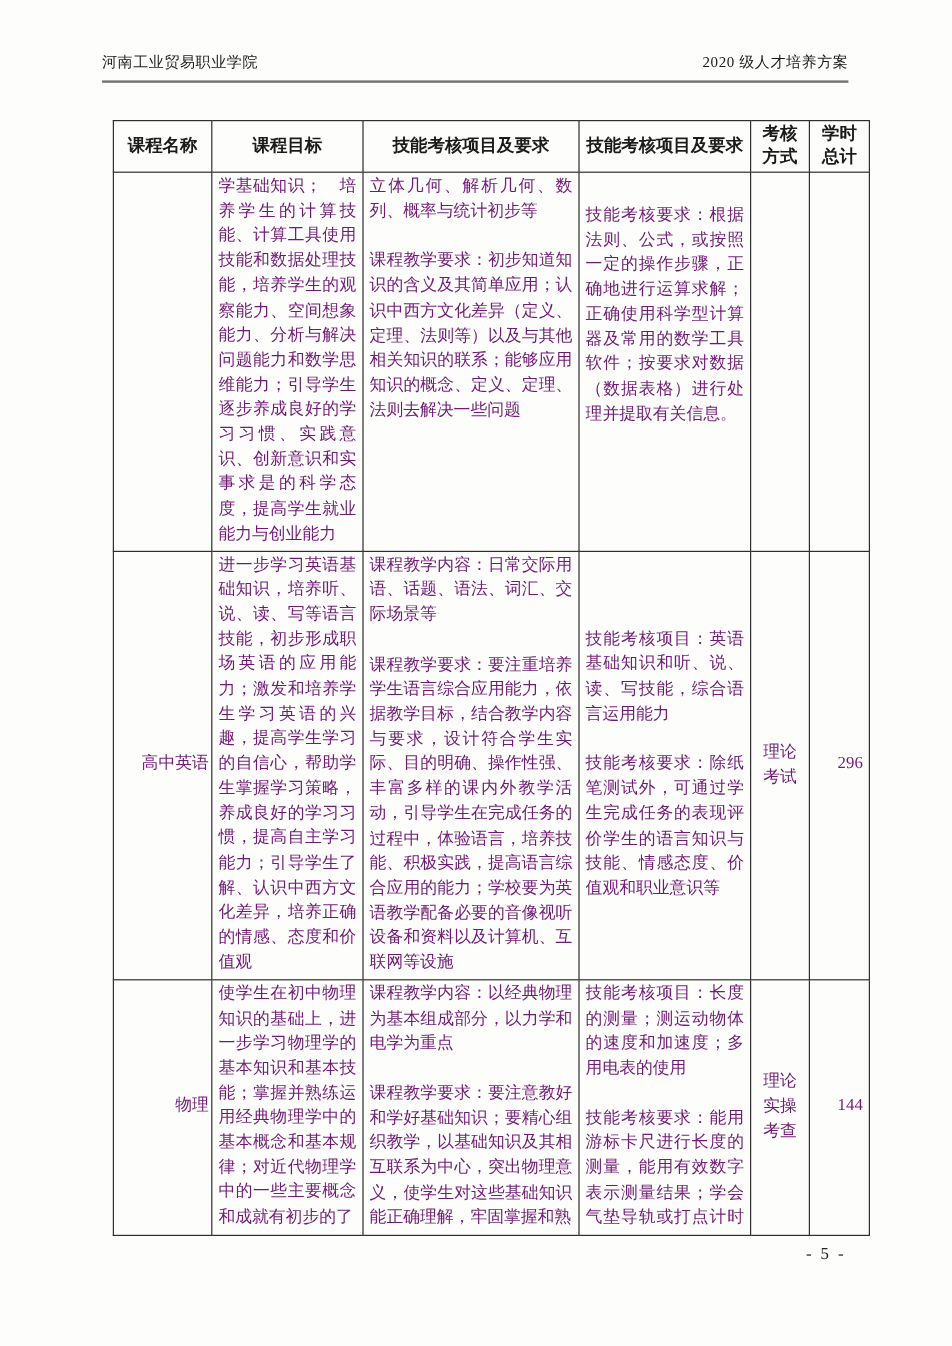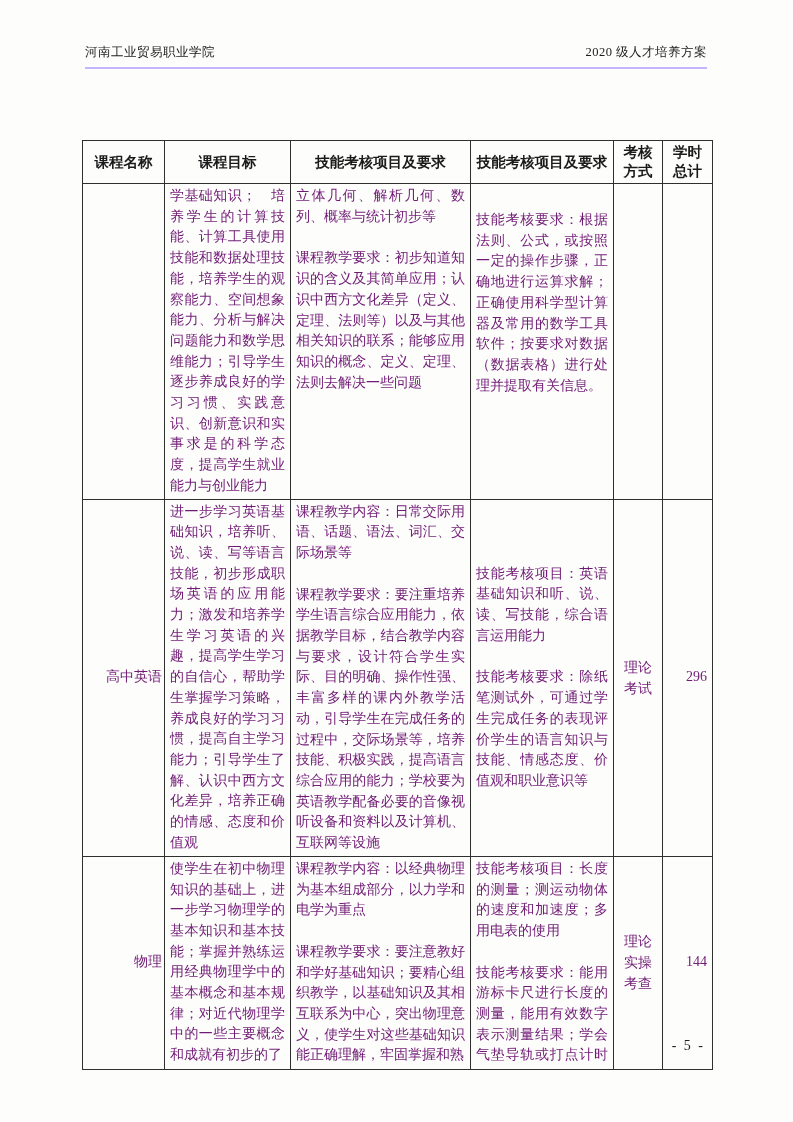--- a/index.html
+++ b/index.html
@@ -9,25 +9,25 @@
     font-family:"Liberation Serif","DejaVu Serif",serif;
   }
   .page {
     position:relative; width:793px; height:1122px;
     background:#fdfdfc; color:#1b1b1b; overflow:hidden;
   }
   .pageheader {
     position:absolute; left:85px; top:44px; width:622px;
     display:flex; justify-content:space-between; align-items:flex-end;
     font-size:12.5px; letter-spacing:0.5px;
-    padding-bottom:6px; border-bottom:2px solid #c4b5fd;
+    padding-bottom:6px; border-bottom:2px solid #737373;
   }
   table.course {
-    position:absolute; left:82px; top:100px; width:630px;
-    border-collapse:collapse; table-layout:fixed;margin-top:40px;
+    position:absolute; left:94px; top:100px; width:630px;
+    border-collapse:collapse; table-layout:fixed;
   }
   .course th, .course td {
     border:1px solid #2f2f2f;
   }
   .course thead th {
     font-weight:bold; font-size:14.5px; line-height:19px;
     text-align:center; vertical-align:middle; height:43px; padding:2px 3px;
   }
   .course td {
     font-size:14px; line-height:20.7px; vertical-align:top;
@@ -96,21 +96,21 @@
         <td class="c-hours"></td>
       </tr>
 
       <tr class="r2">
         <td class="c-name">高中英语</td>
         <td class="j">
           <div>进一步学习英语基础知识，培养听、说、读、写等语言技能，初步形成职场英语的应用能力；激发和培养学生学习英语的兴趣，提高学生学习的自信心，帮助学生掌握学习策略，养成良好的学习习惯，提高自主学习能力；引导学生了解、认识中西方文化差异，培养正确的情感、态度和价值观</div>
         </td>
         <td class="j">
           <div>课程教学内容：日常交际用语、话题、语法、词汇、交际场景等</div>
-          <div class="p2">课程教学要求：要注重培养学生语言综合应用能力，依据教学目标，结合教学内容与要求，设计符合学生实际、目的明确、操作性强、丰富多样的课内外教学活动，引导学生在完成任务的过程中，交际场景等，培养技能、积极实践，提高语言综合应用的能力；学校要为英语教学配备必要的音像视听设备和资料以及计算机、互联网等设施</div>
+          <div class="p2">课程教学要求：要注重培养学生语言综合应用能力，依据教学目标，结合教学内容与要求，设计符合学生实际、目的明确、操作性强、丰富多样的课内外教学活动，引导学生在完成任务的过程中，体验语言，培养技能、积极实践，提高语言综合应用的能力；学校要为英语教学配备必要的音像视听设备和资料以及计算机、互联网等设施</div>
         </td>
         <td class="j v-mid">
           <div>技能考核项目：英语基础知识和听、说、读、写技能，综合语言运用能力</div>
           <div class="p2">技能考核要求：除纸笔测试外，可通过学生完成任务的表现评价学生的语言知识与技能、情感态度、价值观和职业意识等</div>
         </td>
         <td class="c-method">理论考试</td>
         <td class="c-hours">296</td>
       </tr>
 
       <tr class="r3">

